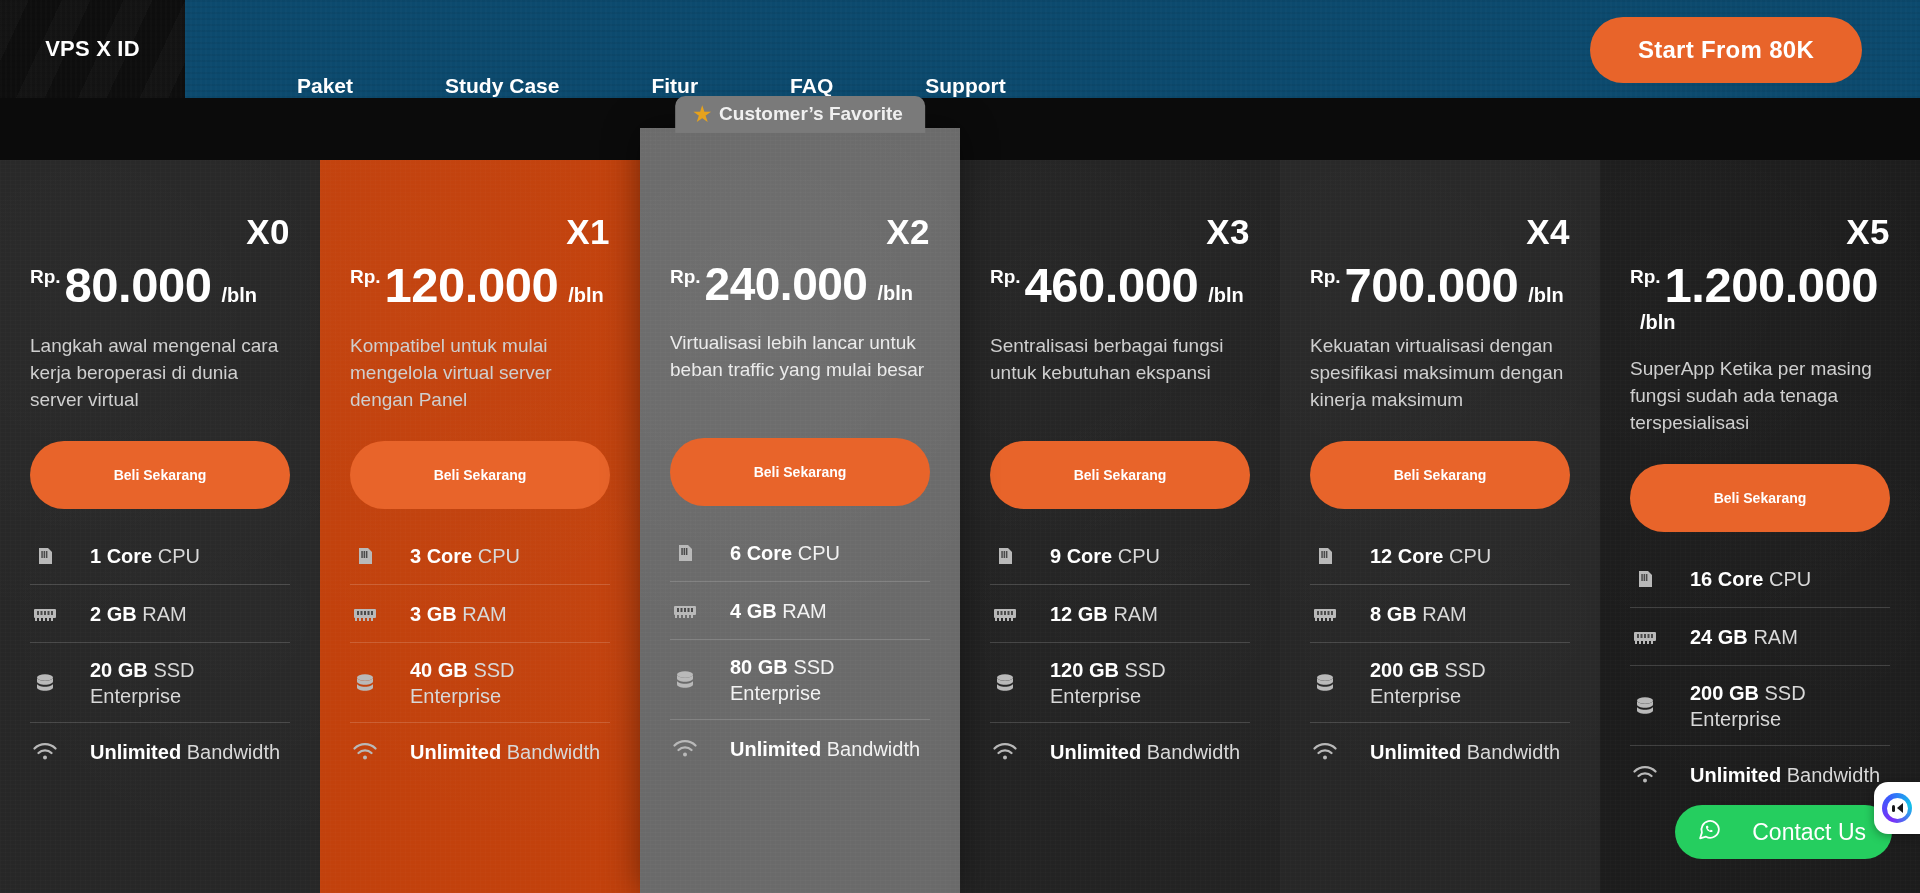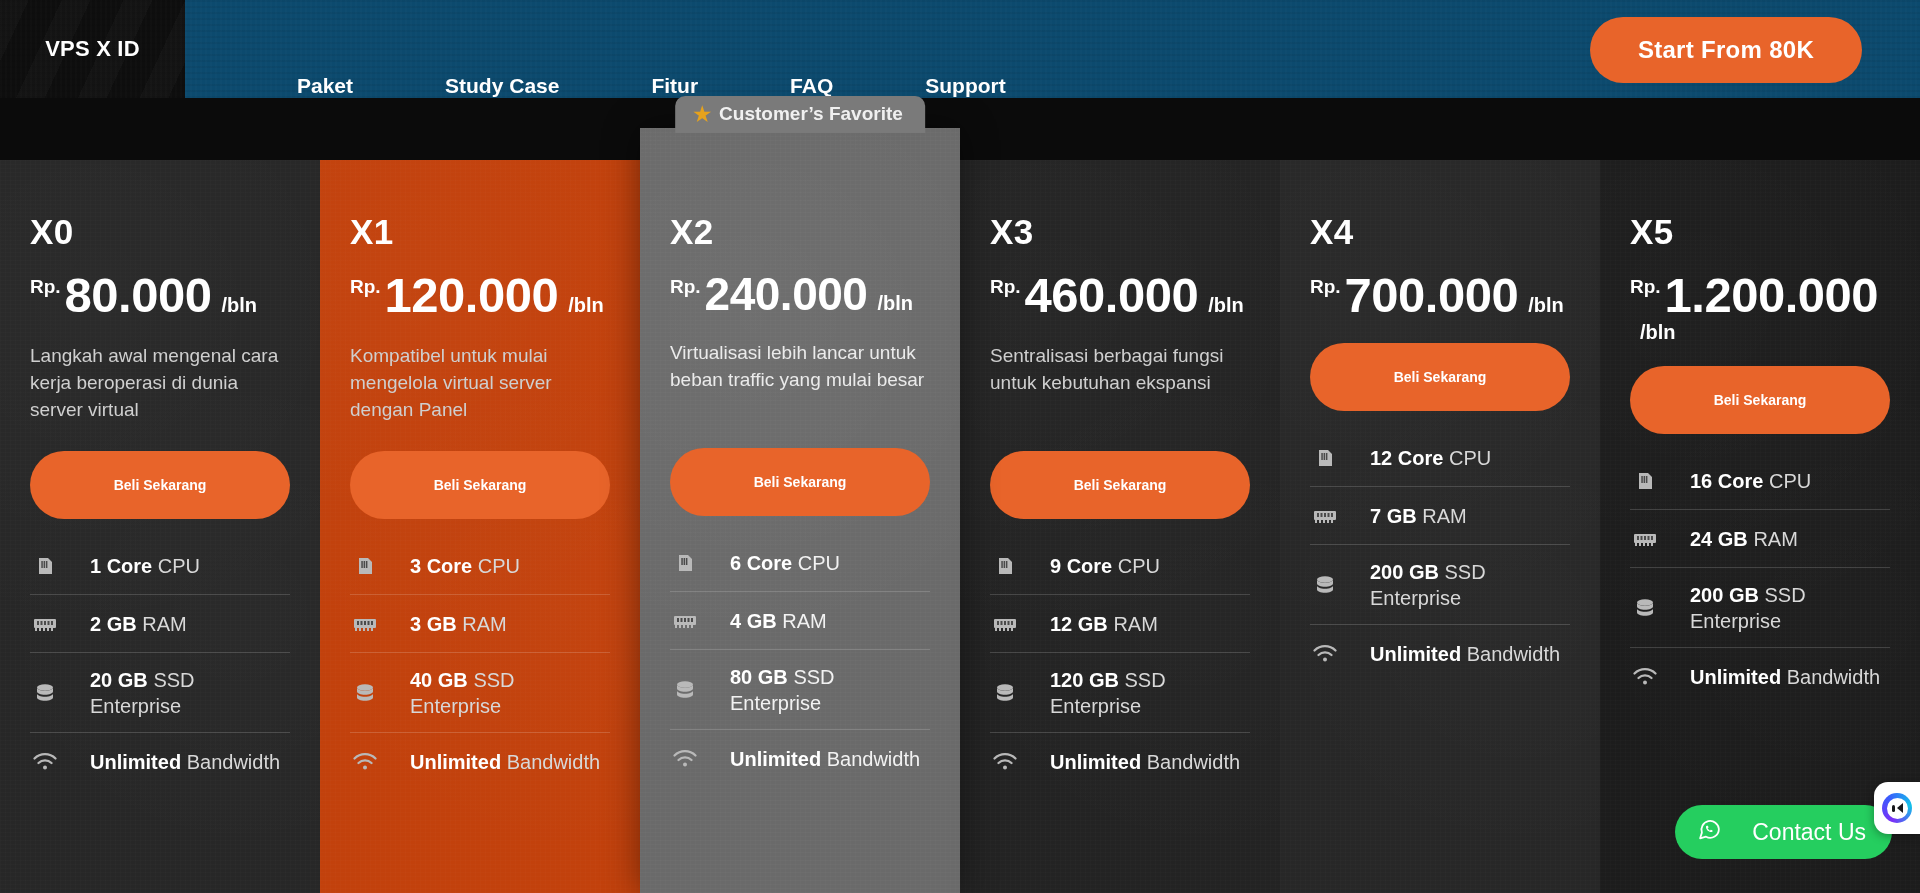--- a/index.html
+++ b/index.html
@@ -121,21 +121,21 @@
     padding: 7px 22px 8px 18px;
     font-size: 19px; font-weight: 700;
     white-space: nowrap;
     display: flex; align-items: center; gap: 8px;
     z-index: 9;
   }
   .star-icon { color: #e6a21c; font-size: 20px; line-height: 1; }
 
   .plan-name {
     color: #ffffff; font-size: 35px; font-weight: 700;
-    letter-spacing: .5px; margin-bottom: 18px;
+    letter-spacing: .5px; margin-bottom: 8px; text-align: right;
   }
   .price-line {
     display: flex; align-items: baseline; flex-wrap: wrap;
     margin-bottom: 6px;
   }
   .rp {
     color: #ffffff; font-size: 19px; font-weight: 700;
     align-self: flex-start; margin-top: 6px; margin-right: 4px;
   }
   .amount {
@@ -490,20 +490,21 @@
           </div>
         </div>
       </article>
       <article class="card dark-d">
         <div class="plan-name">X4</div>
         <div class="price-line">
           <span class="rp">Rp.</span>
           <span class="amount">700.000</span>
           <span class="per">/bln</span>
         </div>
+        <p class="desc">Kekuatan virtualisasi dengan spesifikasi maksimum dengan kinerja maksimum</p>
         <button class="buy-btn">Beli Sekarang</button>
         <div class="spec-list">
           <div class="spec-row">
             <span class="spec-icon">
               <svg width="28" height="28" viewBox="0 0 28 28">
                 <path d="M8 6h9l4 4v12H8z" fill="#b9b9b9" rx="2"></path>
                 <rect x="10.3" y="9" width="1.5" height="7" fill="#4a4a4a"></rect>
                 <rect x="12.6" y="9" width="1.5" height="7" fill="#4a4a4a"></rect>
                 <rect x="14.9" y="9" width="1.5" height="7" fill="#4a4a4a"></rect>
               </svg>
@@ -519,21 +520,21 @@
                 <rect x="13" y="11" width="2" height="4" fill="#4a4a4a"></rect>
                 <rect x="16.5" y="11" width="2" height="4" fill="#4a4a4a"></rect>
                 <rect x="20" y="11" width="2" height="4" fill="#4a4a4a"></rect>
                 <rect x="4" y="18" width="2" height="3" fill="#b9b9b9"></rect>
                 <rect x="8" y="18" width="2" height="3" fill="#b9b9b9"></rect>
                 <rect x="12" y="18" width="2" height="3" fill="#b9b9b9"></rect>
                 <rect x="16" y="18" width="2" height="3" fill="#b9b9b9"></rect>
                 <rect x="20" y="18" width="2" height="3" fill="#b9b9b9"></rect>
               </svg>
             </span>
-            <div class="spec-text"><b>7 GB</b> <span>RAM</span></div>
+            <div class="spec-text"><b>8 GB</b> <span>RAM</span></div>
           </div>
           <div class="spec-row">
             <span class="spec-icon">
               <svg width="28" height="28" viewBox="0 0 28 28">
                 <ellipse cx="14" cy="8.5" rx="8" ry="3.2" fill="#b9b9b9"></ellipse>
                 <path d="M6 8.5v4c0 1.8 3.6 3.2 8 3.2s8-1.4 8-3.2v-4c0 1.8-3.6 3.2-8 3.2S6 10.3 6 8.5z" fill="#b9b9b9"></path>
                 <path d="M6 14.5v4c0 1.8 3.6 3.2 8 3.2s8-1.4 8-3.2v-4c0 1.8-3.6 3.2-8 3.2s-8-1.4-8-3.2z" fill="#b9b9b9"></path>
               </svg>
             </span>
             <div class="spec-text"><b>200 GB</b> <span>SSD Enterprise</span></div>
@@ -550,20 +551,21 @@
           </div>
         </div>
       </article>
       <article class="card dark-e">
         <div class="plan-name">X5</div>
         <div class="price-line">
           <span class="rp">Rp.</span>
           <span class="amount">1.200.000</span>
           <span class="per">/bln</span>
         </div>
+        <p class="desc">SuperApp Ketika per masing fungsi sudah ada tenaga terspesialisasi</p>
         <button class="buy-btn">Beli Sekarang</button>
         <div class="spec-list">
           <div class="spec-row">
             <span class="spec-icon">
               <svg width="28" height="28" viewBox="0 0 28 28">
                 <path d="M8 6h9l4 4v12H8z" fill="#b9b9b9" rx="2"></path>
                 <rect x="10.3" y="9" width="1.5" height="7" fill="#4a4a4a"></rect>
                 <rect x="12.6" y="9" width="1.5" height="7" fill="#4a4a4a"></rect>
                 <rect x="14.9" y="9" width="1.5" height="7" fill="#4a4a4a"></rect>
               </svg>

